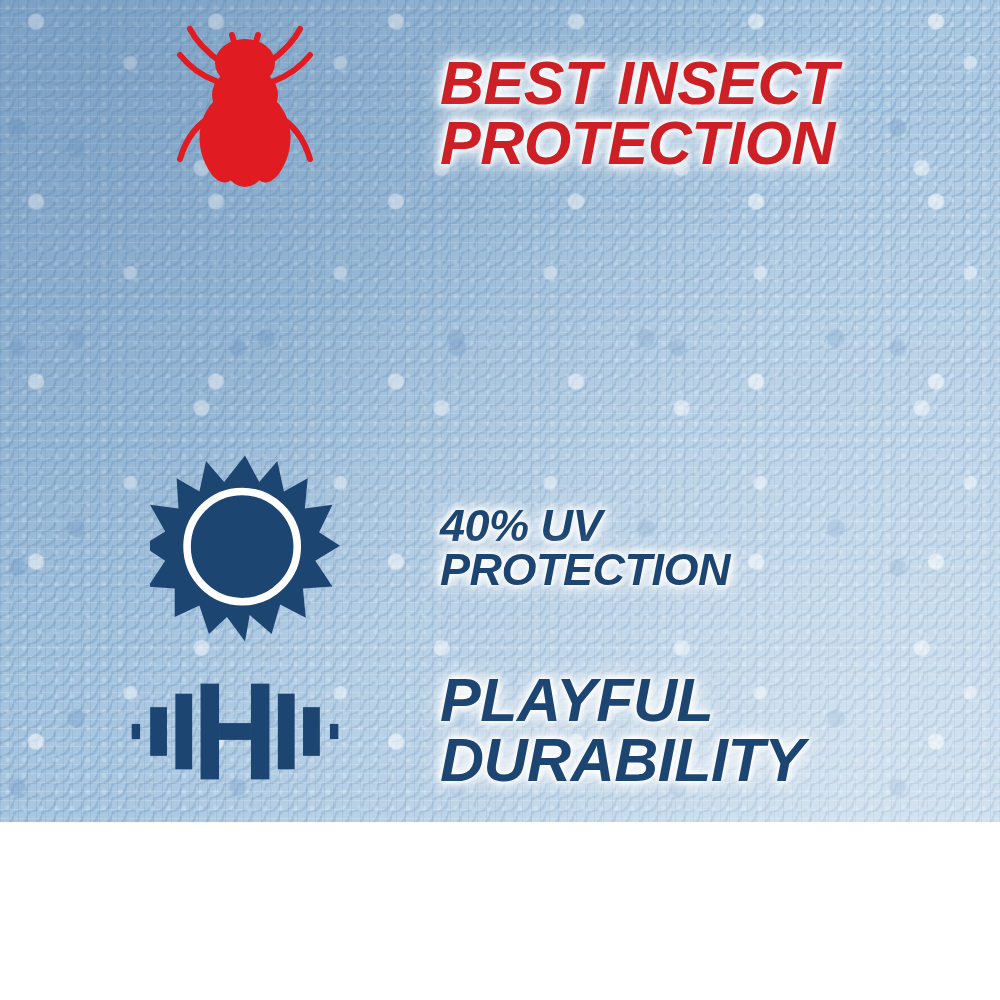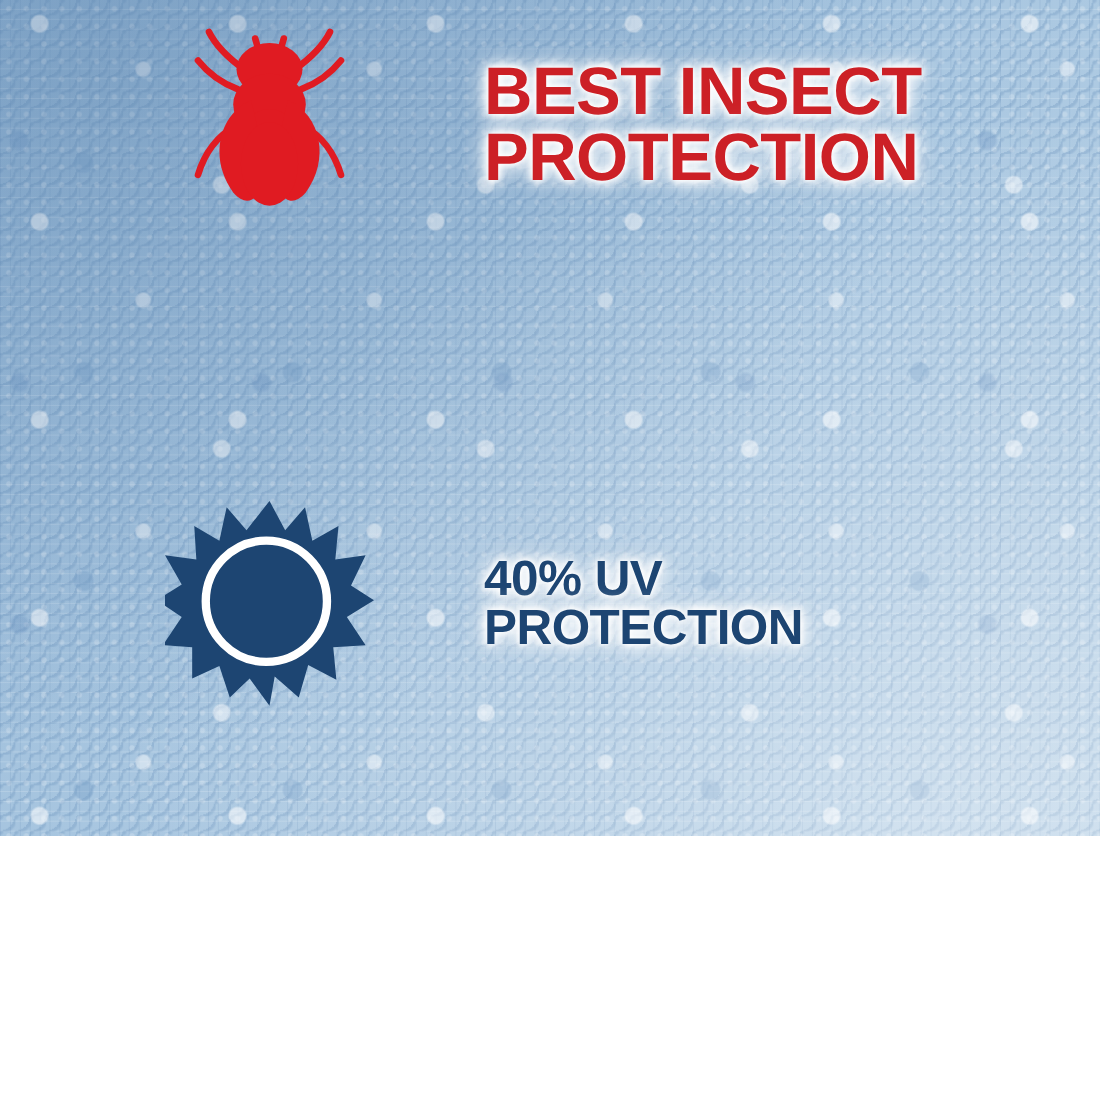--- a/index.html
+++ b/index.html
@@ -7,22 +7,23 @@
   html,body{ width:1000px; height:1000px; }
   body{
     font-family:"Liberation Sans", sans-serif;
     background:#ffffff;
     overflow:hidden;
   }
 
   #poster{
     position:relative;
     width:1000px;
-    height:760px;
+    height:1000px;
     overflow:hidden;
+    font-style:italic;
   }
 
   
   #fabric{
     position:absolute;
     left:0; top:0;
     width:1000px;
     height:822px;
     background-color:#a9c4dd;
     background-image:
@@ -174,15 +175,37 @@
         <polygon fill="#1d4572" points="
           100,2 115,30 134,8 141,40 166,26 163,58 192,54 178,83 200,97 174,113 192,140 161,142 164,173 137,159 128,190 105,170 100,198 81,172 62,190 52,160 26,172 26,142 -2,140 16,113 -8,97 16,82 0,54 30,58 28,26 52,40 59,8 78,30"></polygon>
 
         <circle cx="97" cy="98" r="58" fill="none" stroke="#ffffff" stroke-width="8"></circle>
       </svg>
     </div>
     <div class="label navy">40% UV
 PROTECTION</div>
   </div>
 
+  <div class="feature" id="row-durability">
+    <div class="icon-wrap">
+      <svg viewBox="0 0 250 130" width="210" height="135" aria-hidden="true">
+        <g fill="#1d4572">
+
+          <rect x="2" y="56" width="10" height="18"></rect>
+          <rect x="24" y="36" width="20" height="58"></rect>
+          <rect x="54" y="20" width="20" height="90"></rect>
+          <rect x="84" y="8" width="22" height="114"></rect>
+
+          <rect x="106" y="55" width="38" height="20"></rect>
+
+          <rect x="144" y="8" width="22" height="114"></rect>
+          <rect x="176" y="20" width="20" height="90"></rect>
+          <rect x="206" y="36" width="20" height="58"></rect>
+          <rect x="238" y="56" width="10" height="18"></rect>
+        </g>
+      </svg>
+    </div>
+    <div class="label navy">PLAYFUL
+DURABILITY</div>
+  </div>
 
 
 </div>
 
 </body></html>

